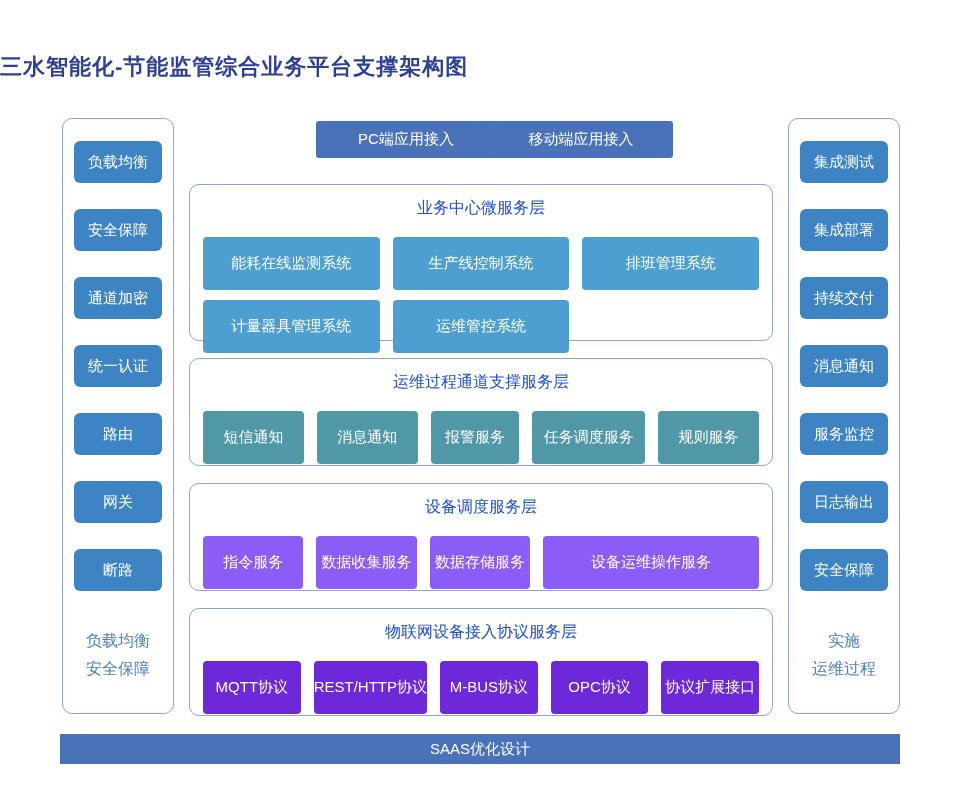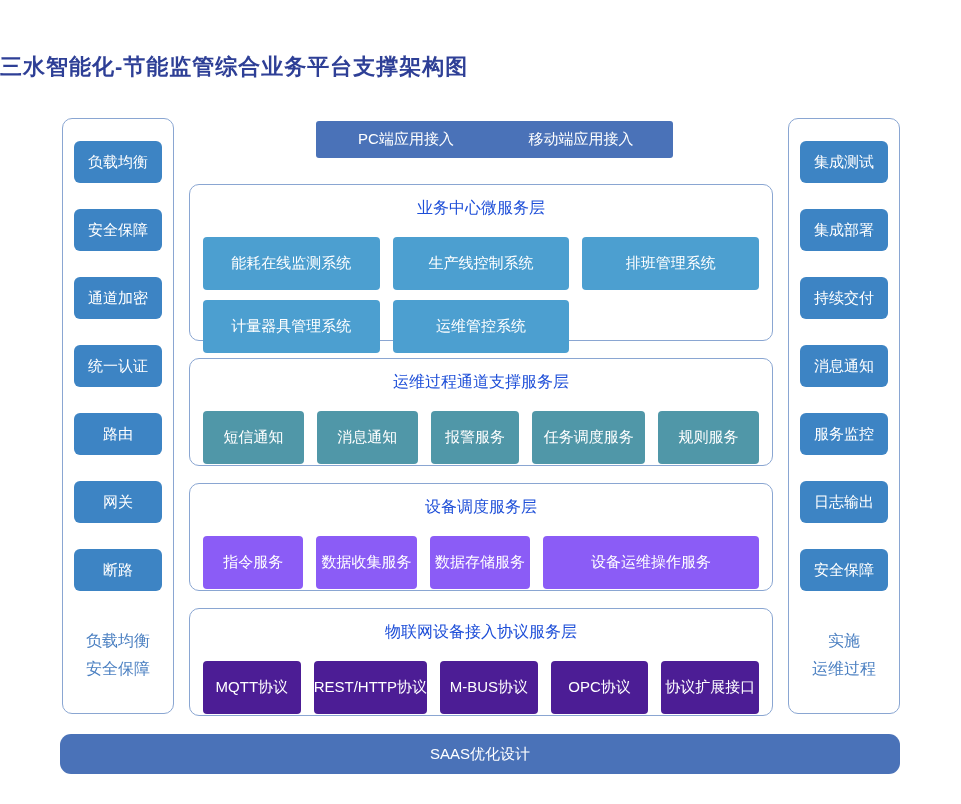--- a/index.html
+++ b/index.html
@@ -58,29 +58,29 @@
     display:grid;grid-template-columns:1fr 1fr 1fr;gap:10px 13px;
     padding:0 13px;margin-top:17px;
   }
   .layer-box{
     height:53px;border-radius:4px;color:#ffffff;font-size:15px;
     display:flex;align-items:center;justify-content:center;white-space:nowrap;flex:1;
   }
   .layer1 .layer-box{background:#4c9fd0;}
   .layer2 .layer-box{background:#5097a8;}
   .layer3 .layer-box{background:#8b5cf6;}
-  .layer4 .layer-box{background:#4c1d95;}
+  .layer4 .layer-box{background:#6d28d9;}
   .flex-wide{flex:2.15;}
   .flex-mid{flex:1.12;}
   .flex-narrow{flex:0.88;}
 
   
   .footer-bar{
-    position:absolute;left:60px;top:734px;width:840px;height:40px;
-    background:#4a72b8;border-radius:11px;color:#ffffff;font-size:15px;
+    position:absolute;left:60px;top:734px;width:840px;height:30px;
+    background:#4a72b8;border-radius:0;color:#ffffff;font-size:15px;
     display:flex;align-items:center;justify-content:center;
   }
 </style>
 </head>
 <body>
 
 <div class="canvas">
 
   <div class="diagram-title">三水智能化-节能监管综合业务平台支撑架构图</div>
 

